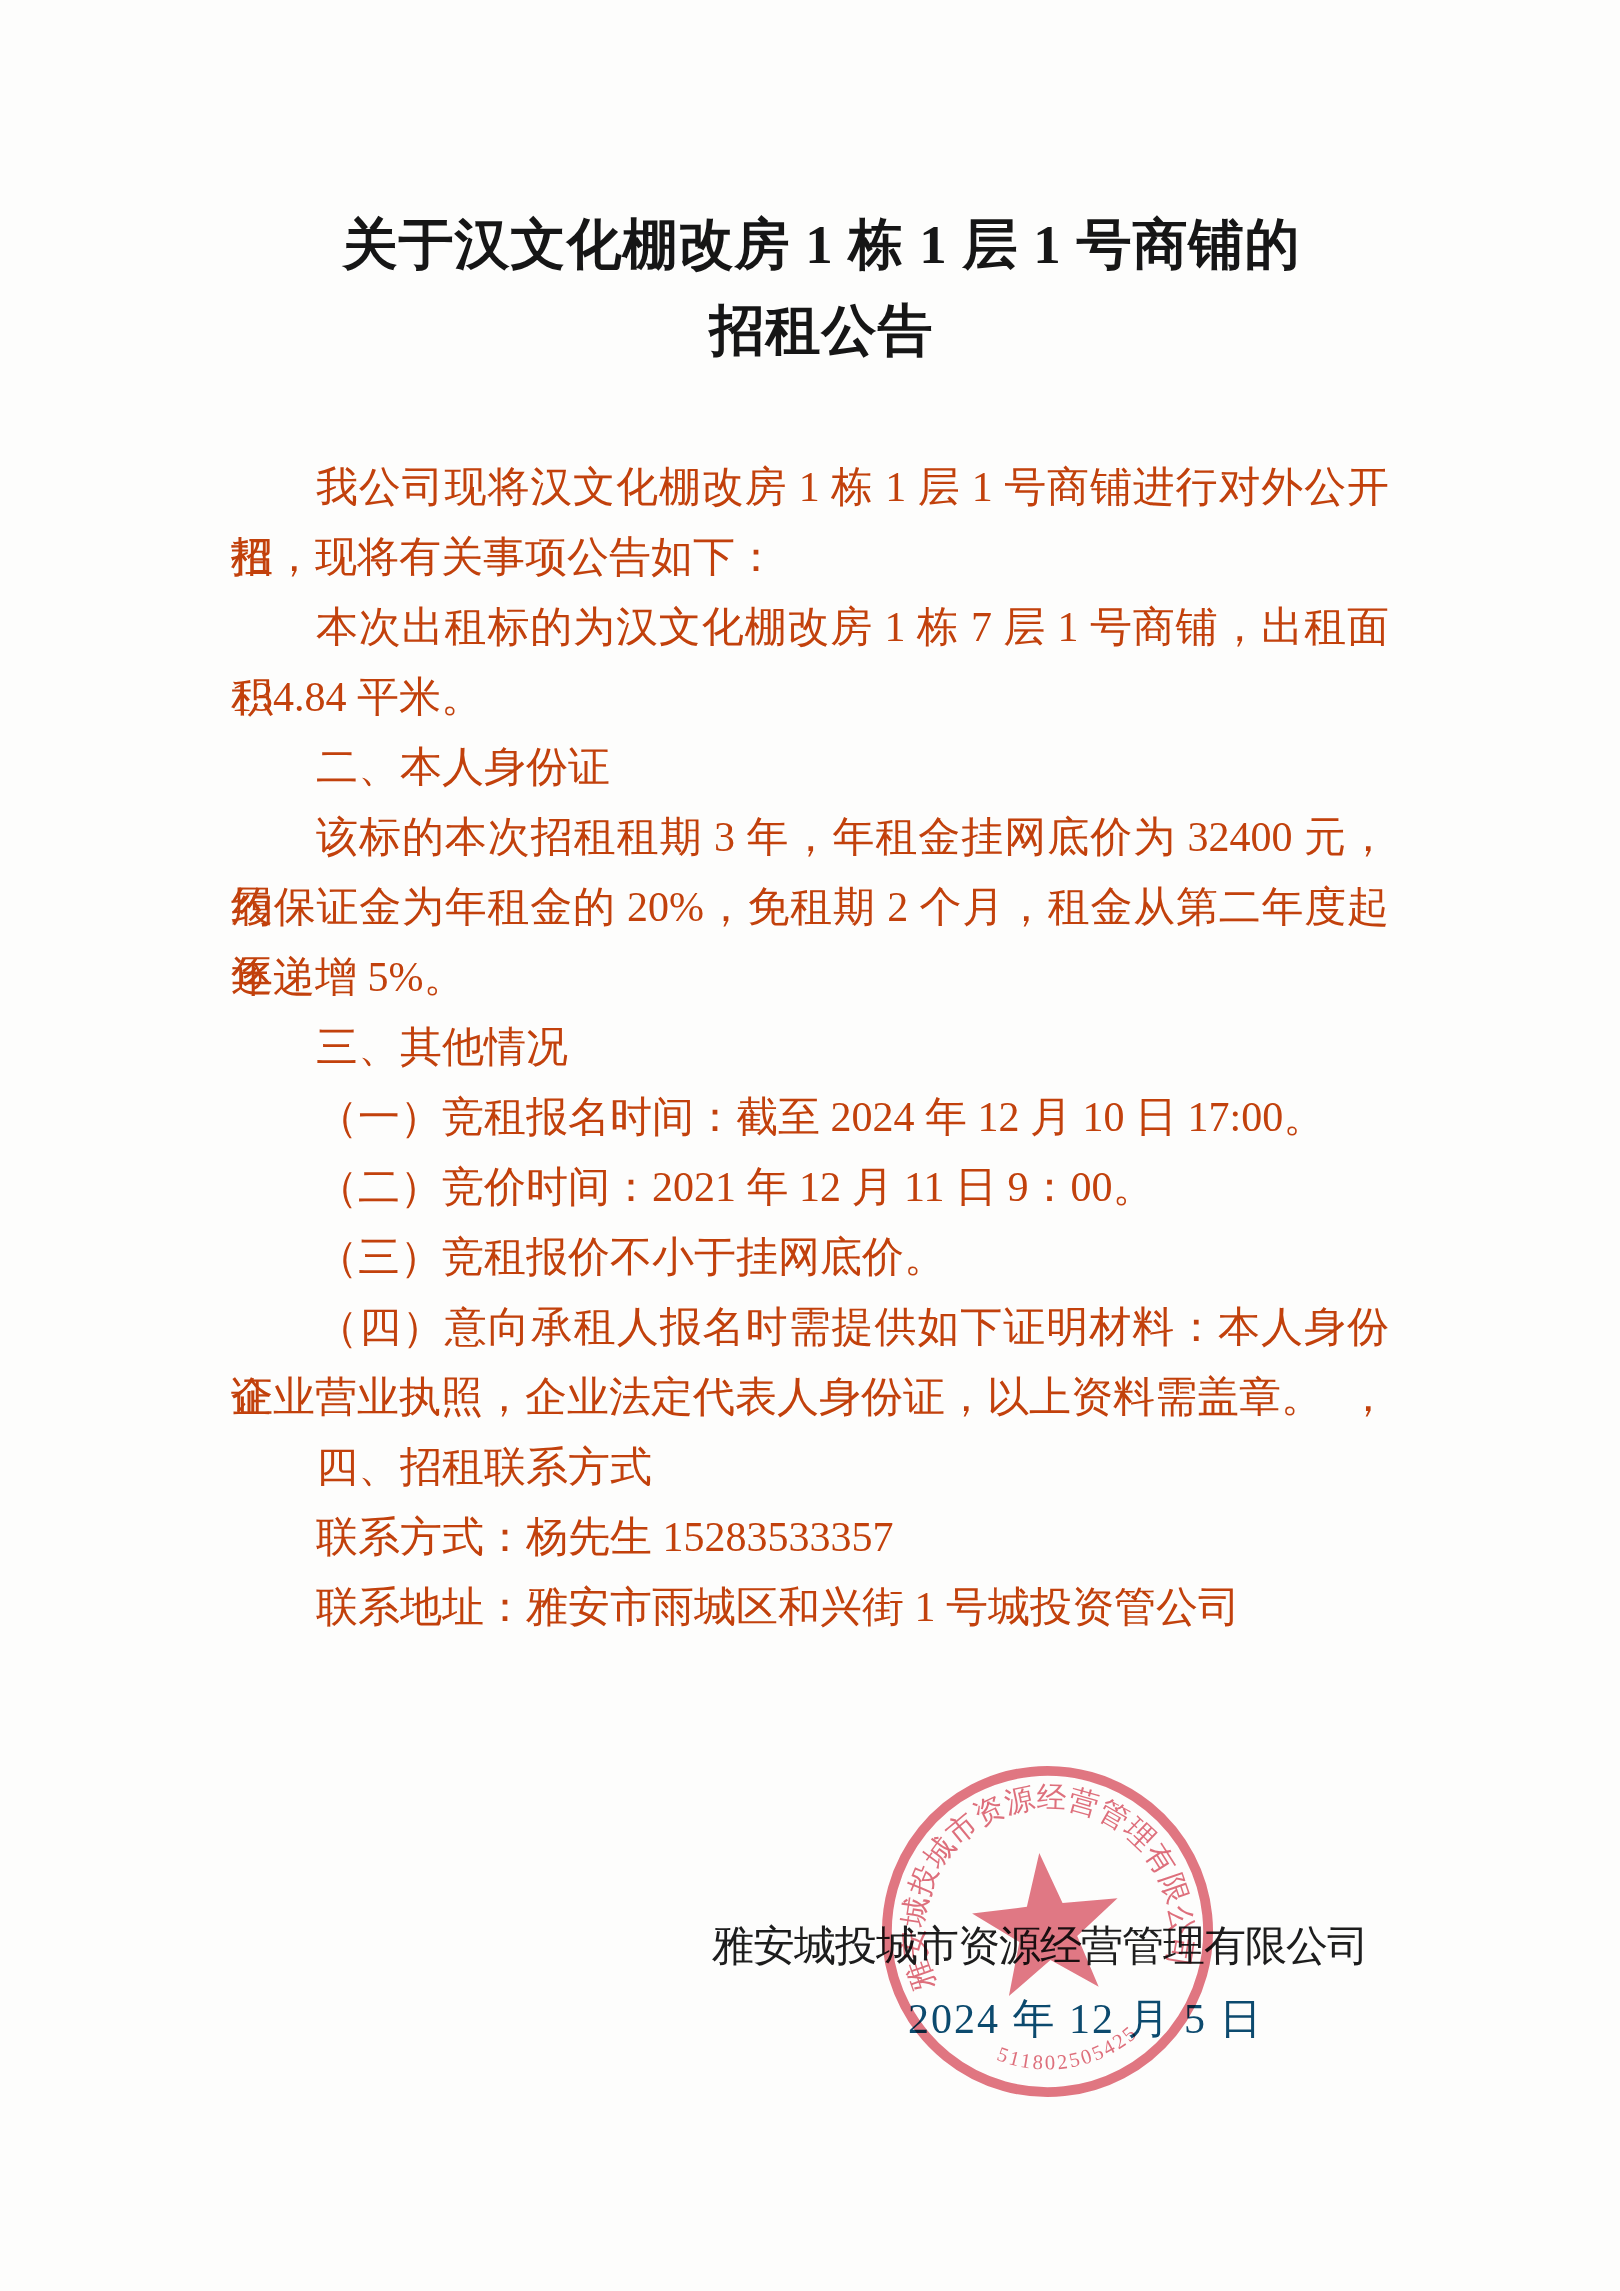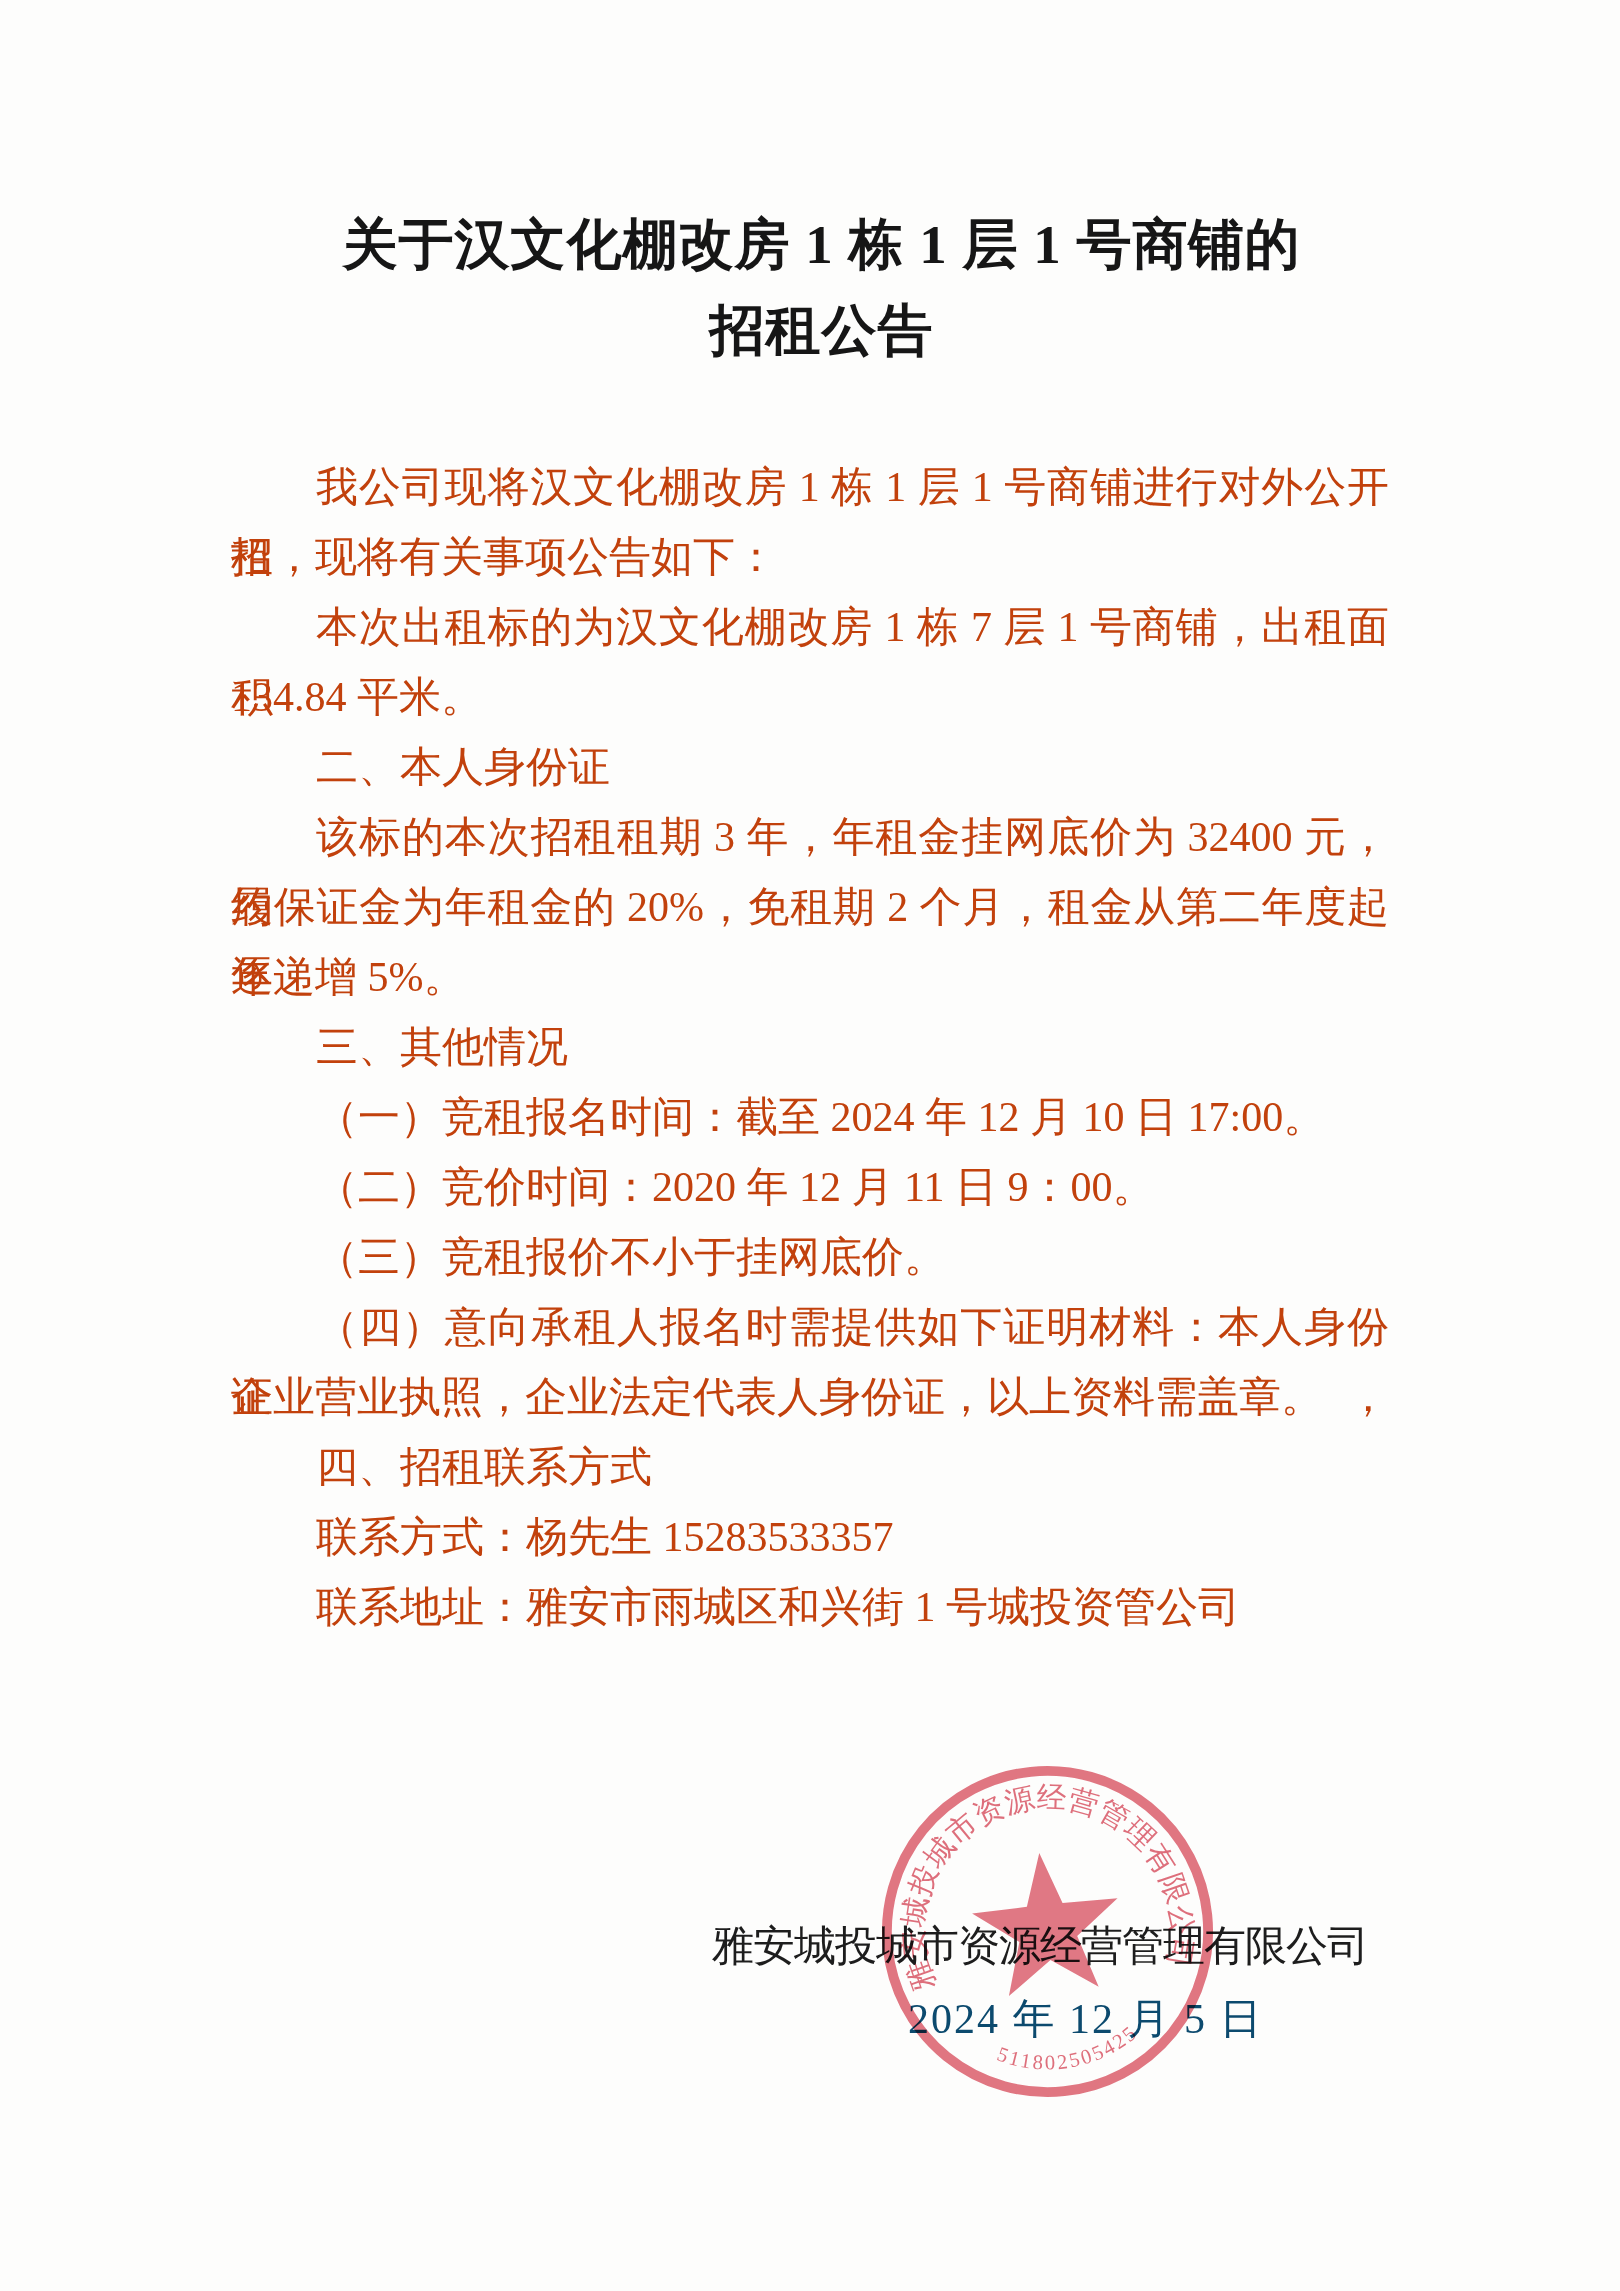--- a/index.html
+++ b/index.html
@@ -93,21 +93,21 @@
     <div class="line indent full">我公司现将汉文化棚改房 1 栋 1 层 1 号商铺进行对外公开招</div>
     <div class="line">租，现将有关事项公告如下：</div>
     <div class="line indent full">本次出租标的为汉文化棚改房 1 栋 7 层 1 号商铺，出租面积</div>
     <div class="line">134.84 平米。</div>
     <div class="line indent">二、本人身份证</div>
     <div class="line indent full">该标的本次招租租期 3 年，年租金挂网底价为 32400 元，履</div>
     <div class="line full">约保证金为年租金的 20%，免租期 2 个月，租金从第二年度起逐</div>
     <div class="line">年递增 5%。</div>
     <div class="line indent">三、其他情况</div>
     <div class="line indent">（一）竞租报名时间：截至 2024 年 12 月 10 日 17:00。</div>
-    <div class="line indent">（二）竞价时间：2020 年 12 月 11 日 9：00。</div>
+    <div class="line indent">（二）竞价时间：2021 年 12 月 11 日 9：00。</div>
     <div class="line indent">（三）竞租报价不小于挂网底价。</div>
     <div class="line indent full">（四）意向承租人报名时需提供如下证明材料：本人身份证，</div>
     <div class="line">企业营业执照，企业法定代表人身份证，以上资料需盖章。</div>
     <div class="line indent">四、招租联系方式</div>
     <div class="line indent">联系方式：杨先生 15283533357</div>
     <div class="line indent">联系地址：雅安市雨城区和兴街 1 号城投资管公司</div>
   </div>
 
   <div class="company-line">雅安城投城市资源经营管理有限公司</div>
   <div class="date-line">2024 年 12 月 5 日</div>

